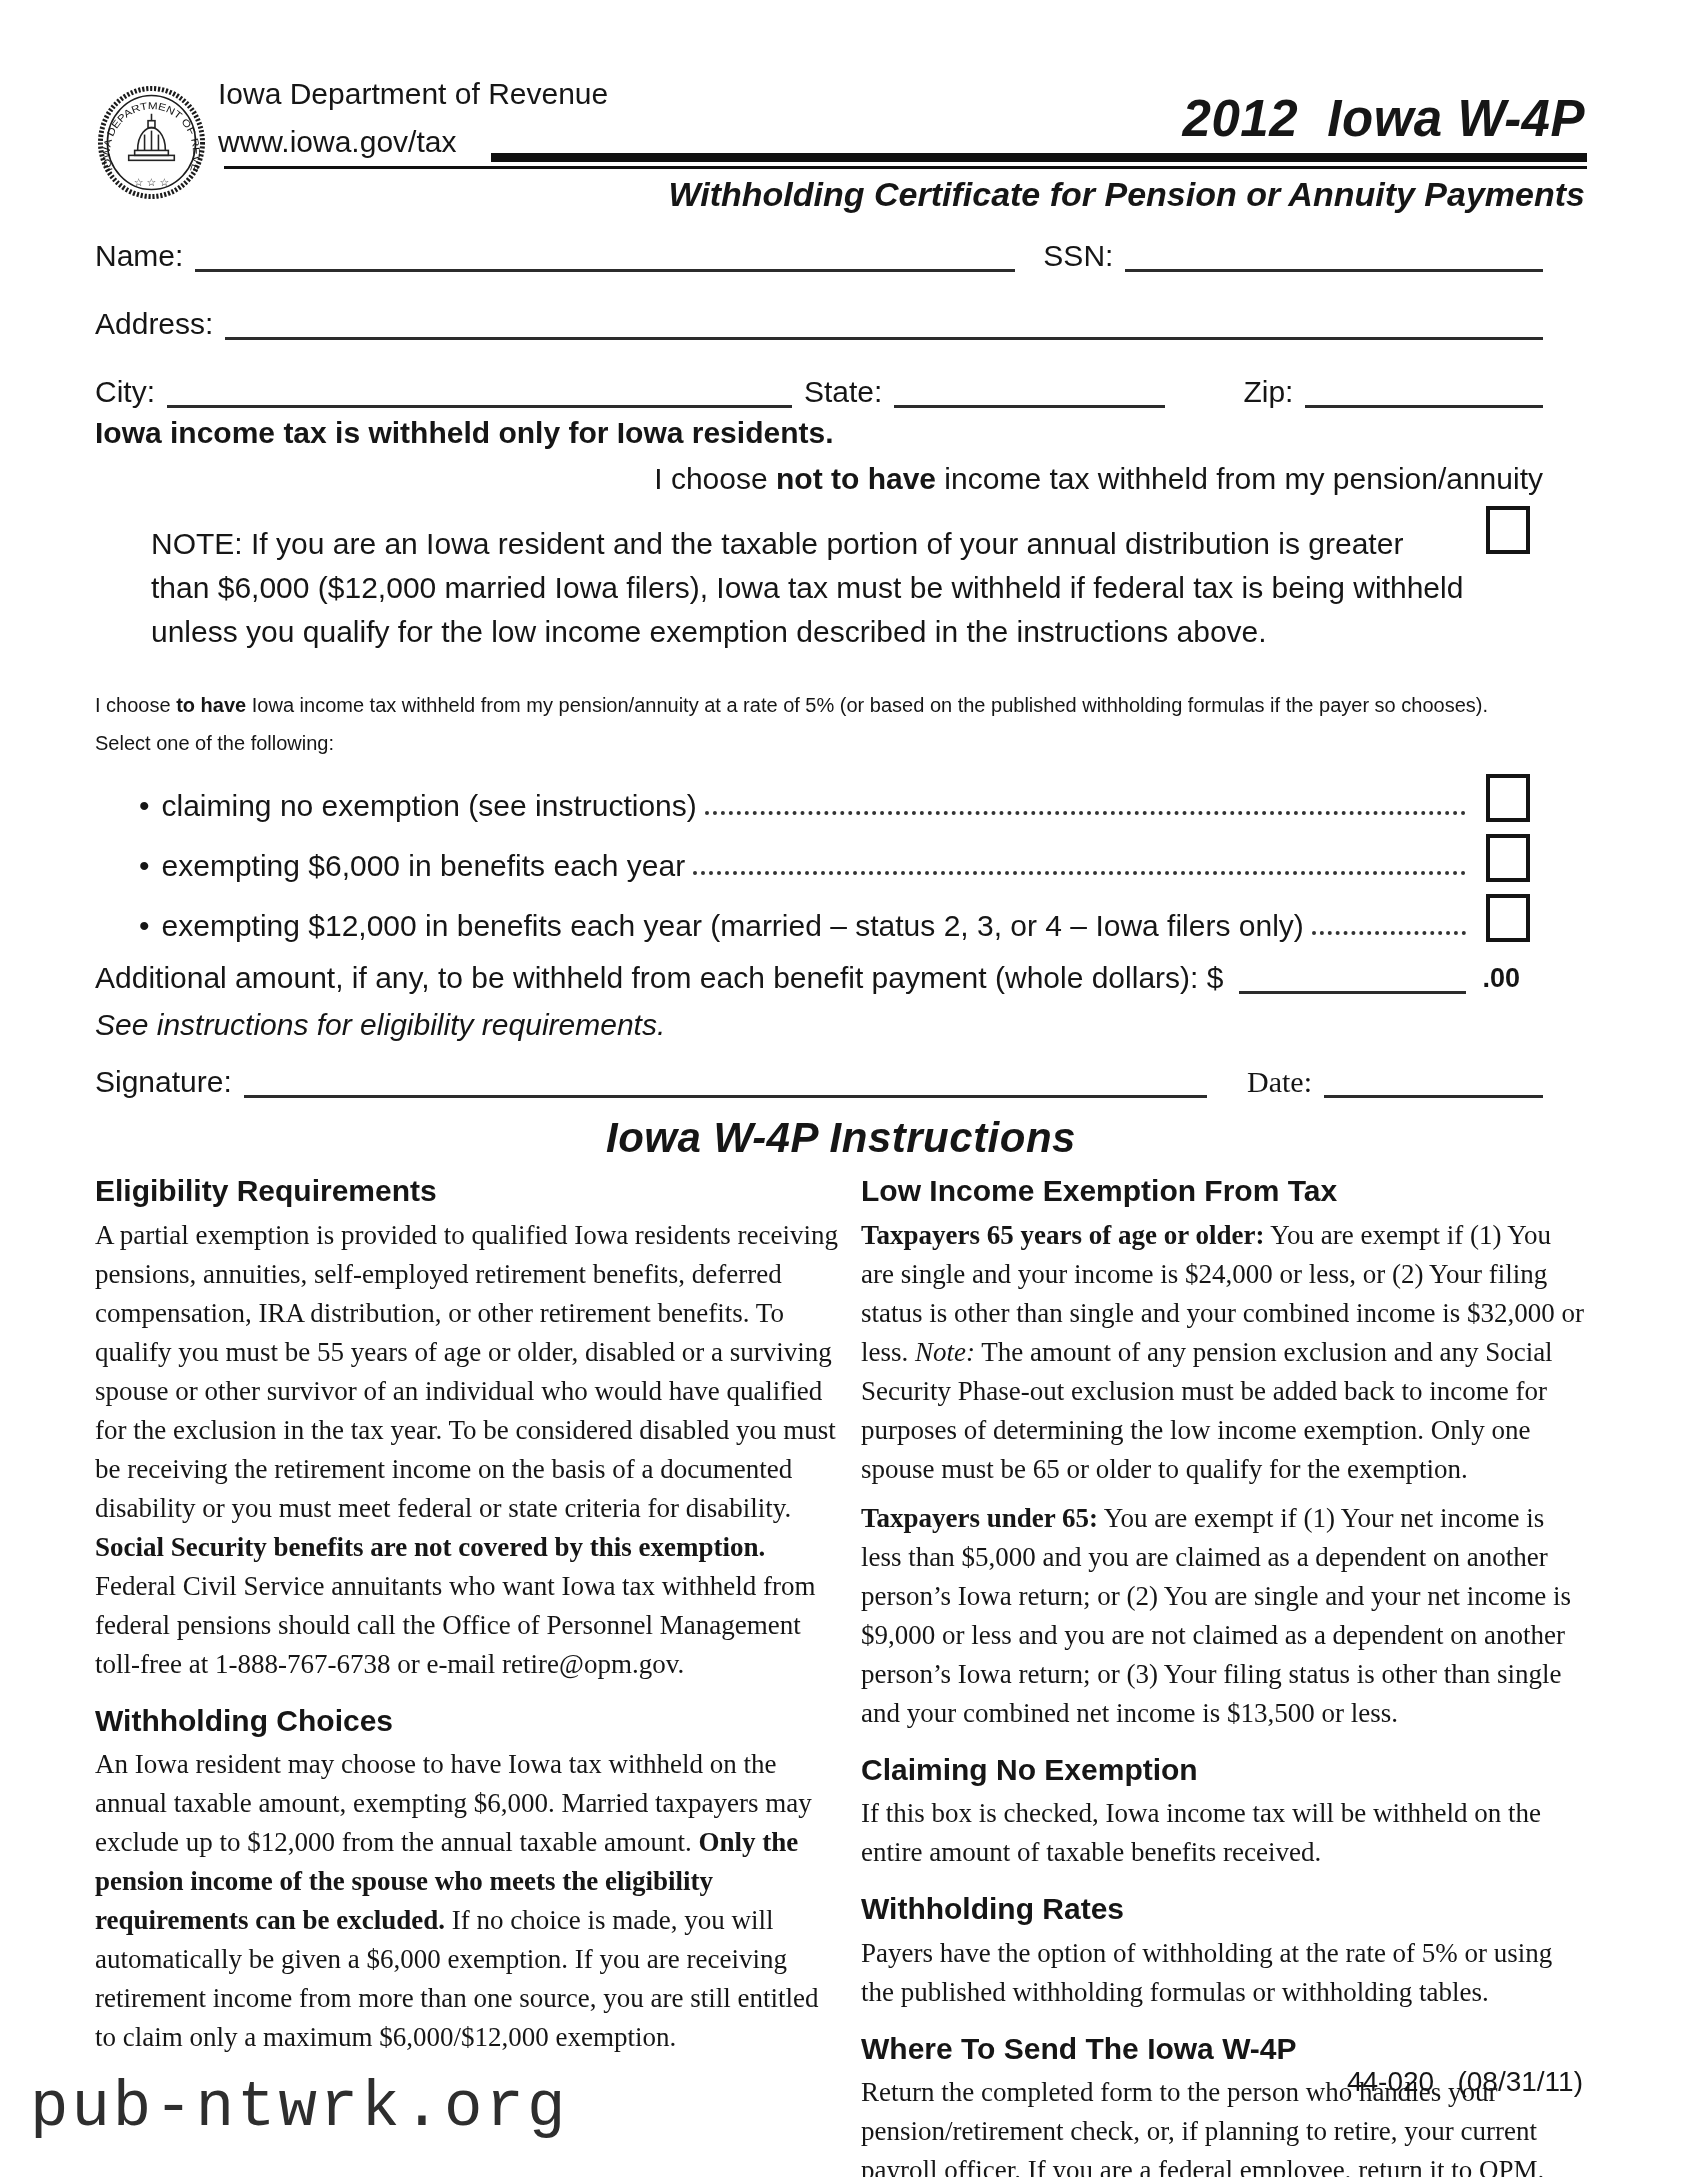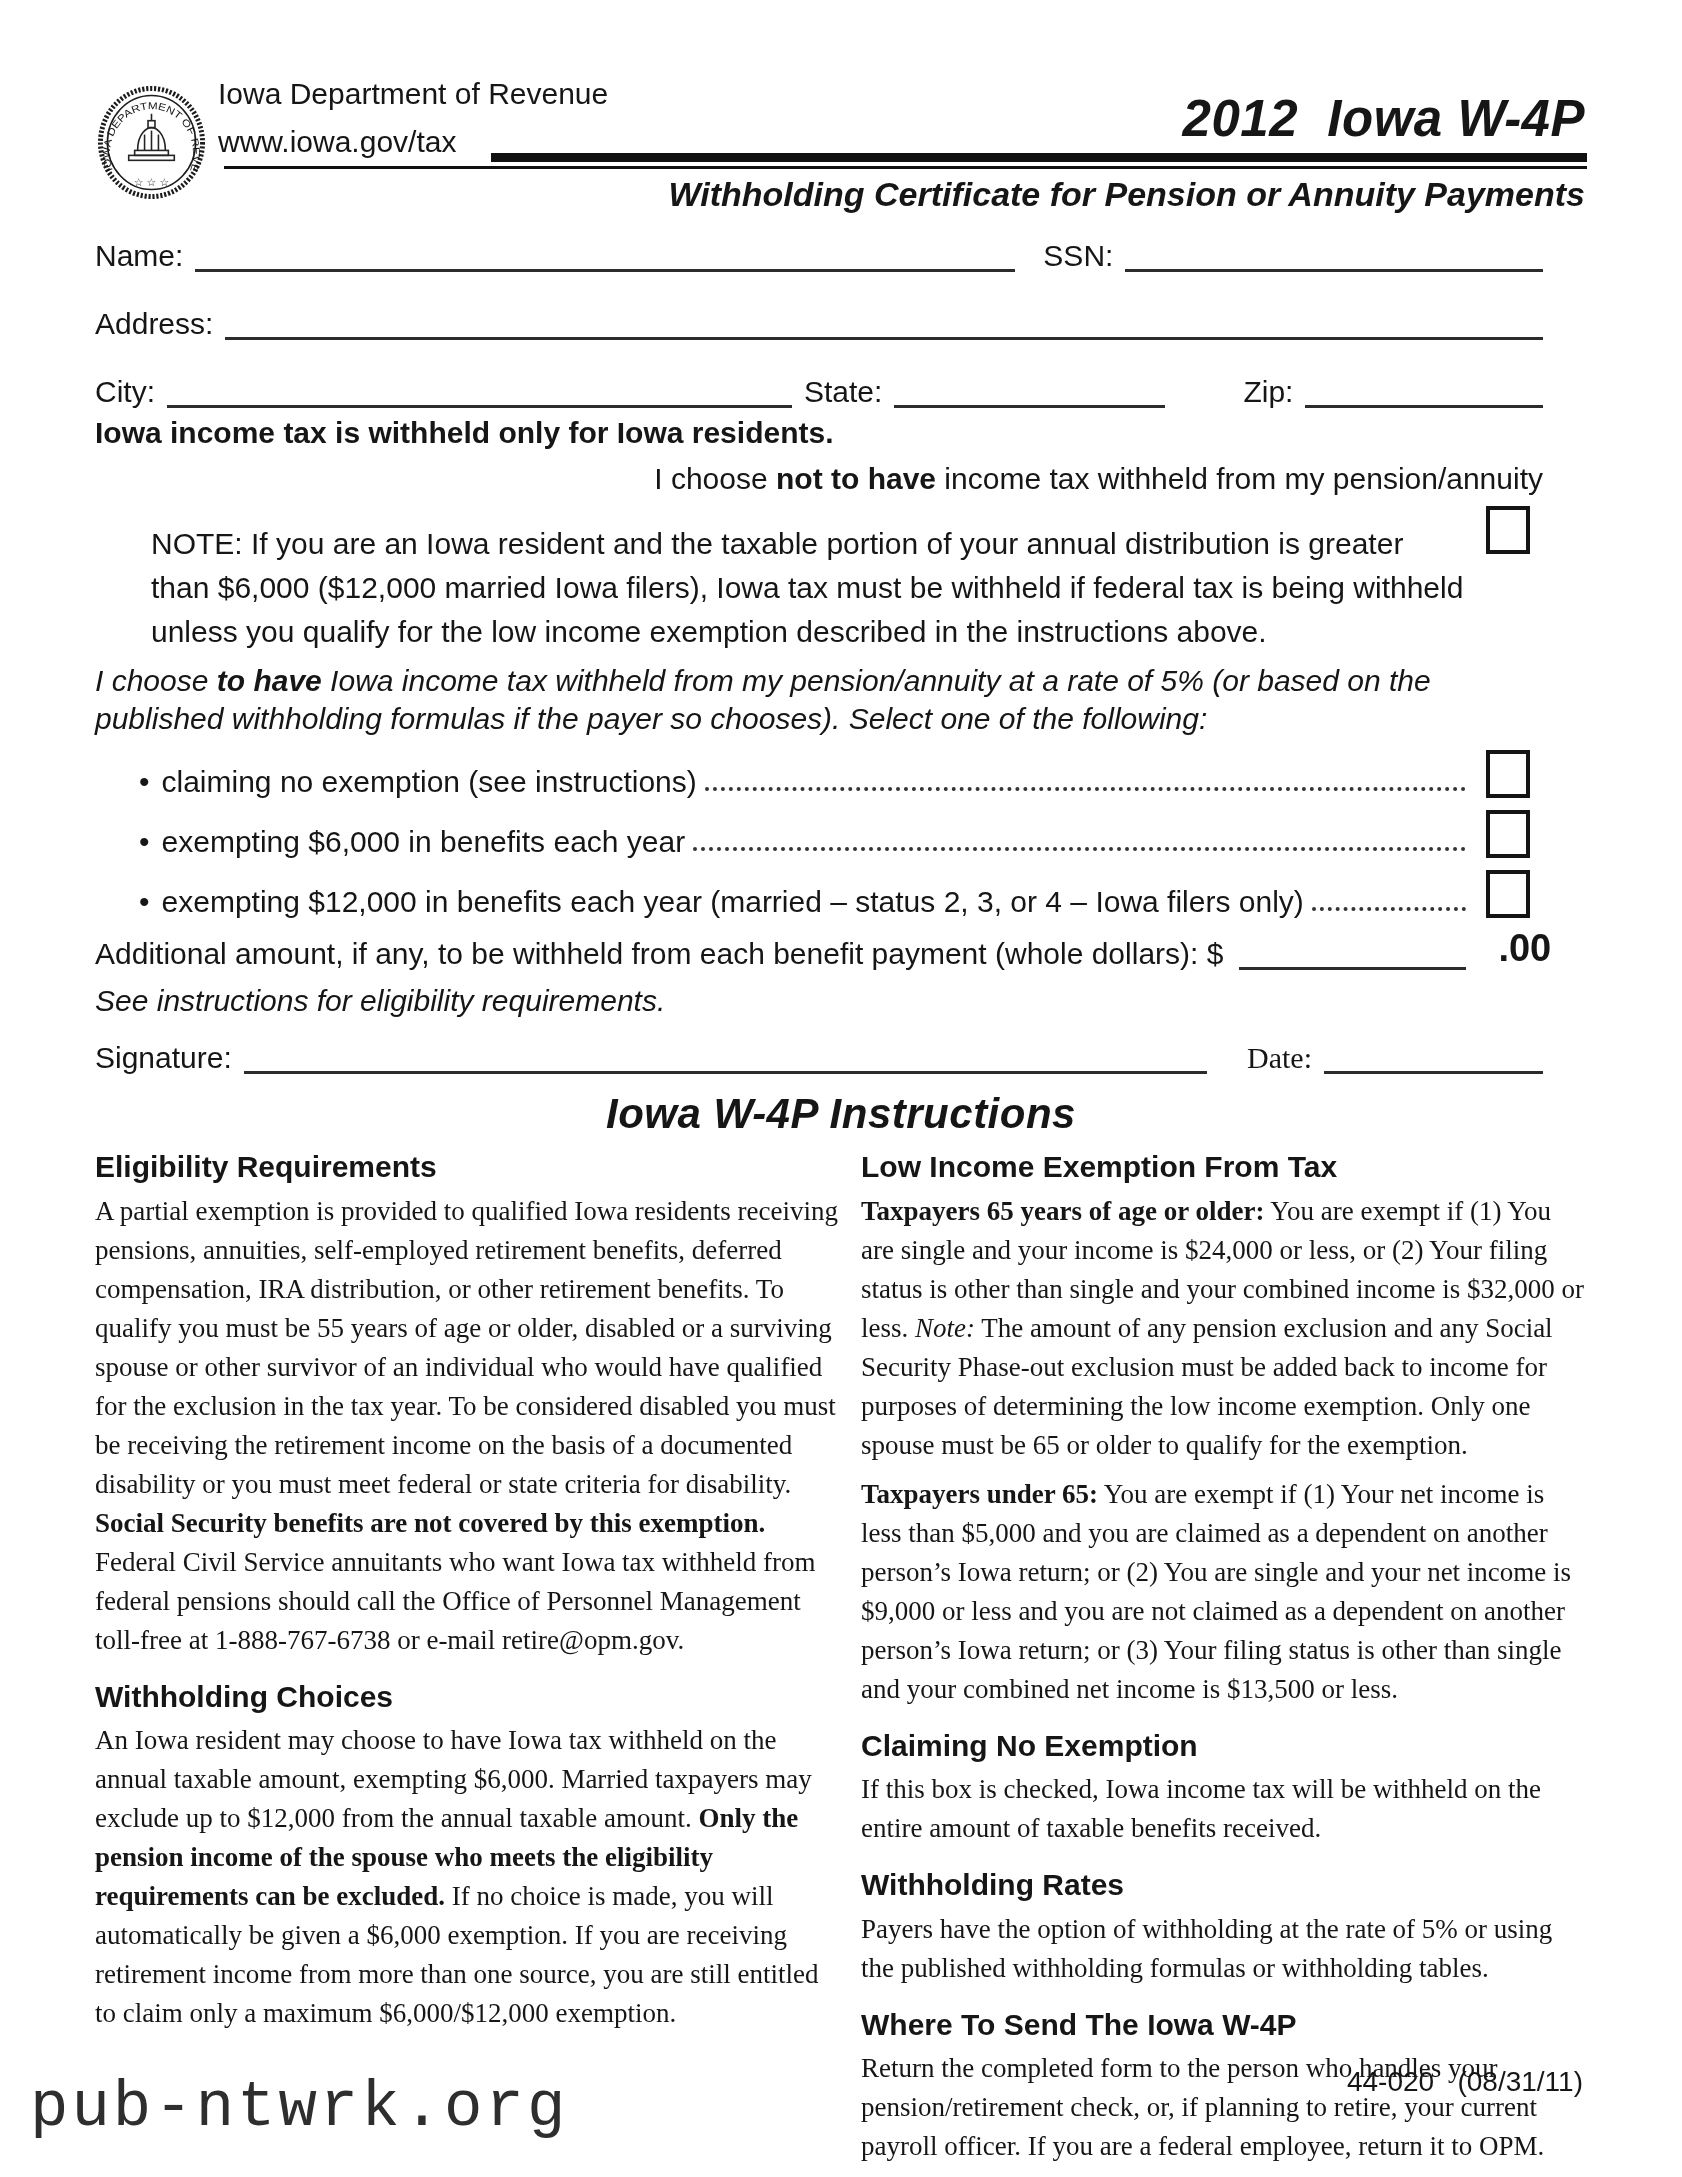--- a/index.html
+++ b/index.html
@@ -37,29 +37,29 @@
 
   .resident-row { display:flex; align-items:flex-end; font-size:30px; line-height:1.1; margin-top:16px; height:50px; width:1448px; padding-right:42px; box-sizing:border-box; }
   .resident-row .yn { margin:0 0 4px 16px; }
   .resident-row .cb2 { margin-left:46px; }
   .bold-note { margin-top:8px; font-size:30px; font-weight:700; }
 
   .cnot-row { display:flex; align-items:flex-end; font-size:30px; line-height:1.1; margin-top:12px; width:1448px; height:52px;flex-direction:column; }
   .cnot-row .cb { margin-left:12px; margin-right:13px; }
   .note-para { margin:8px 0 0 56px; width:1313px; font-size:30px; line-height:44px; }
 
-  .cto-para { margin-top:8px; width:1423px; font-size:30px; line-height:38px;font-style:italic; }
+  .cto-para { margin-top:32px; width:1423px; font-size:20px; line-height:38px; }
   .opt-row { display:flex; align-items:flex-end; font-size:30px; line-height:1.1; width:1448px; margin-top:12px; height:48px; }
   .opt-row:first-of-type { margin-top:8px; }
   .opt-row .cb { margin-left:12px; margin-right:13px; }
   .bullet { padding:0 12px 0 44px; }
 
   .add-row { display:flex; align-items:flex-end; font-size:30px; line-height:1.1; margin-top:12px; width:1493px; height:40px; }
   .u-amt { width:227px; margin-left:16px; }
-  .cents { font-weight:700; font-size:38px; margin-left:32px; }
+  .cents { font-weight:700; font-size:27px; margin-left:16px; }
 
   .see-note { margin-top:14px; font-size:30px; font-style:italic; }
 
   .sig-row { display:flex; align-items:flex-end; font-size:30px; line-height:1.1; margin-top:14px; width:1448px; height:42px; }
   .u-sig { flex:1; }
   .ml40 { margin-left:40px;font-family:Liberation Serif, serif; }
   .u-date { width:219px; }
 
   .instr-title { margin-top:16px; text-align:center; font-size:42px; font-weight:700; font-style:italic; letter-spacing:0.5px; }
 

